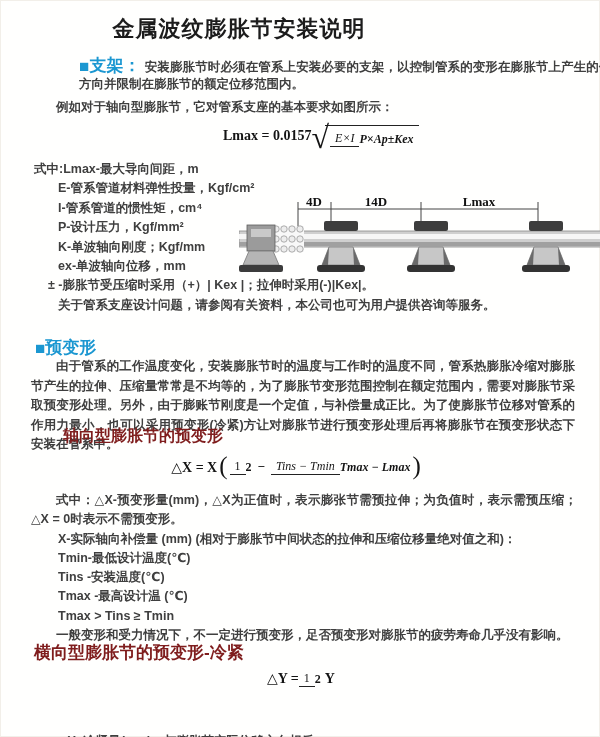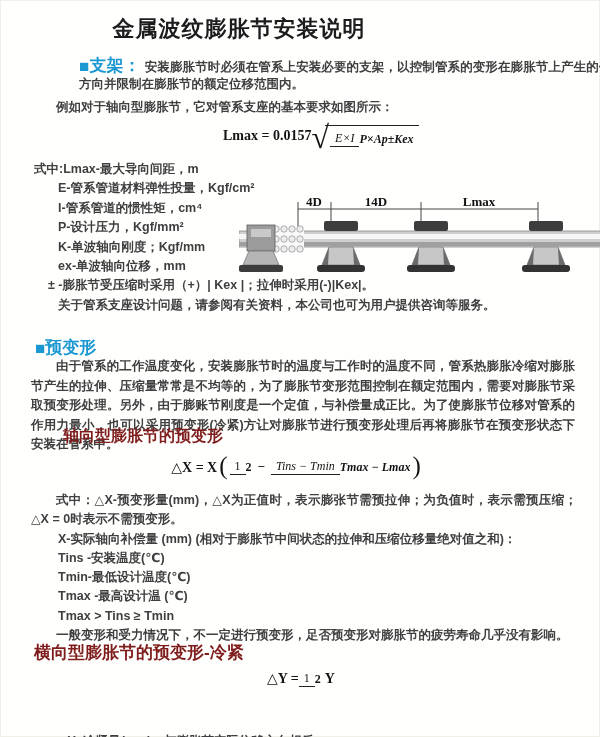--- a/index.html
+++ b/index.html
@@ -176,22 +176,22 @@
     <span class="frac it">
       <span class="num">Tins − Tmin</span>
       <span class="den">Tmax − Lmax</span>
     </span>
     <span class="paren">)</span>
   </div>
 
   <div class="axial-lines txt">
     <div class="ind">式中：△X-预变形量(mm)，△X为正值时，表示膨张节需预拉伸；为负值时，表示需预压缩；△X = 0时表示不需预变形。</div>
     <div class="sub">X-实际轴向补偿量 (mm) (相对于膨胀节中间状态的拉伸和压缩位移量绝对值之和)：</div>
+    <div class="sub">Tmin-最低设计温度(℃)</div>
     <div class="sub">Tins -安装温度(℃)</div>
-    <div class="sub">Tmin-最低设计温度(℃)</div>
     <div class="sub">Tmax -最高设计温 (℃)</div>
     <div class="sub">Tmax &gt; Tins ≥ Tmin</div>
     <div class="ind">一般变形和受力情况下，不一定进行预变形，足否预变形对膨胀节的疲劳寿命几乎没有影响。</div>
   </div>
 
   <h3 class="sub-heading lateral-heading">横向型膨胀节的预变形-冷紧</h3>
 
   <div class="formula f3">
     <span class="f-lhs">△Y =</span>
     <span class="frac">

